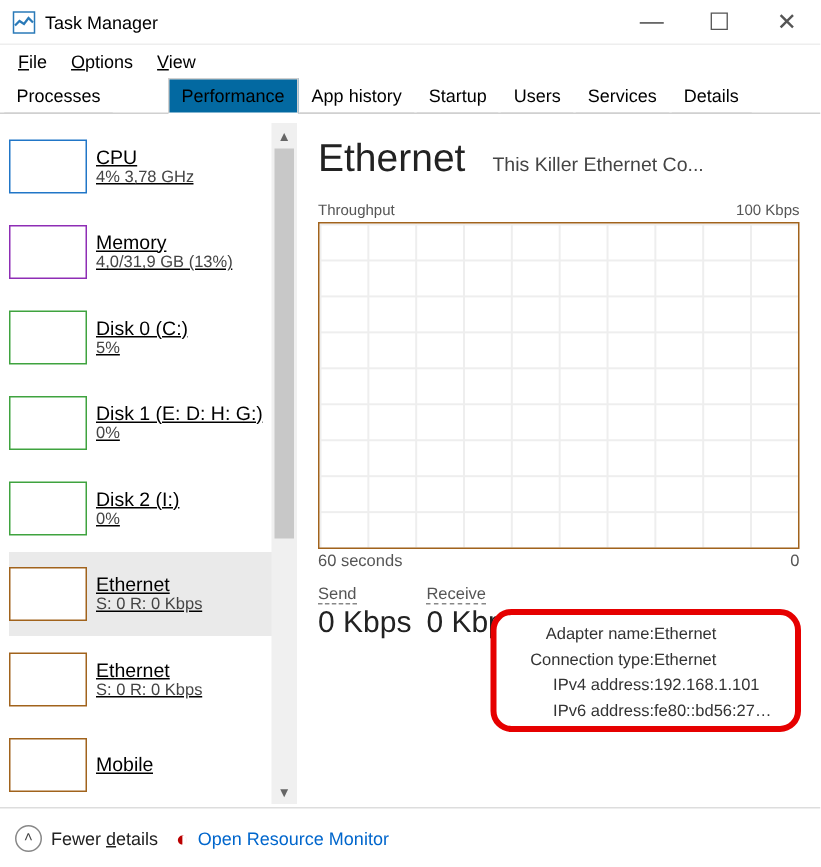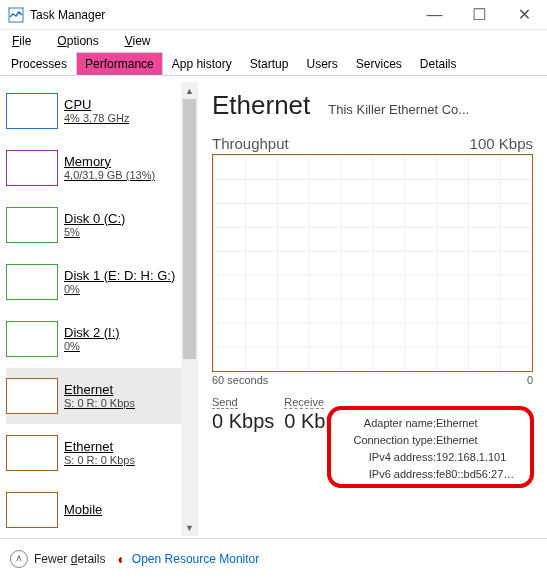--- a/index.html
+++ b/index.html
@@ -2,26 +2,26 @@
 <html><head>
 <meta charset="utf-8">
 <style>
   * { box-sizing: border-box; font-family: "Segoe UI", Tahoma, sans-serif; }
   body { margin: 0; background: #fff; width: 547px; height: 578px; overflow: hidden; position: relative; }
   .titlebar { display: flex; align-items: center; height: 30px; padding: 0 0 0 8px; border-bottom: 1px solid #eee; }
   .titlebar .app-icon { width:16px; height:16px; margin-right:6px; }
   .titlebar .title { font-size: 12px; color: #000; flex: 0 0 auto; }
   .titlebar .spacer { flex: 1; }
   .winbtn { width: 45px; height: 30px; display:flex; align-items:center; justify-content:center; color:#555; }
-  .menubar { display: flex; gap: 14px; padding: 2px 6px; font-size: 12px; height: 22px; align-items:center; }
+  .menubar { display: flex; gap: 4px; padding: 2px 6px; font-size: 12px; height: 22px; align-items:center; }
   .menuitem { padding: 2px 6px; }
   .menuitem u { text-decoration: underline; }
   .tabs { display:flex; border-bottom:1px solid #d0d0d0; padding: 0 2px; font-size:12px; height:24px; }
   .tab { padding: 4px 8px 3px 8px; border:1px solid transparent; border-bottom:1px solid #d0d0d0; margin-bottom:-1px; position:relative; }
-  .tab.active { border:1px solid #d0d0d0; border-bottom:1px solid #fff; background:#ec4899; }
+  .tab.active { border:1px solid #d0d0d0; border-bottom:1px solid #fff; background:#0369a1;margin-left:36px; }
   .body { display:flex; height: 460px; }
   .sidebar { width: 198px; border-right: 0; position:relative; overflow:hidden; padding-top:6px; }
   .sidelist { overflow:hidden; height:100%; }
   .side-item { display:flex; align-items:center; gap:6px; height:56px; margin:1px 0 1px 6px; padding-right:4px;text-decoration:underline; }
   .side-item.selected { background:#eaeaea; }
   .thumb { width:52px; height:36px; border:1px solid #999; background:#fff; flex:0 0 auto; }
   .thumb.cpu { border:1px solid #2176c7; }
   .thumb.mem { border:1px solid #8e2db5; }
   .thumb.disk { border:1px solid #3fa33f; }
   .thumb.eth { border:1px solid #a1631c; }
@@ -30,21 +30,21 @@
   .side-sub { font-size:11px; color:#444; white-space:nowrap; overflow:hidden; text-overflow:ellipsis; }
   .scrollbar { position:absolute; right:0; top:6px; bottom:0; width:17px; background:#f0f0f0; }
   .scrollbtn { height:17px; width:17px; display:flex; align-items:center; justify-content:center; color:#666; font-size:9px; }
   .scrollbtn.down { position:absolute; bottom:0; }
   .scrolltrack { position:absolute; top:17px; bottom:17px; left:0; right:0; }
   .scrollthumb { position:absolute; top:0; left:2px; right:2px; height:260px; background:#c8c8c8; }
   .main { flex:1; padding:8px 14px 0 14px; position:relative; }
   .main-header { display:flex; align-items:baseline; gap:18px; margin-top:6px; }
   .main-title { font-size:26px; font-weight:400; color:#222; }
   .main-sub { font-size:13px; color:#444; white-space:nowrap; overflow:hidden; text-overflow:ellipsis; flex:1; }
-  .chart-top { display:flex; justify-content:space-between; font-size:15px; color:#555; margin-top:14px; }
+  .chart-top { display:flex; justify-content:space-between; font-size:10px; color:#555; margin-top:14px; }
   .chart { border:1px solid #a1631c; height:218px; margin-top:2px; position:relative; background:
     linear-gradient(to right, #eee 1px, transparent 1px),
     linear-gradient(to bottom, #eee 1px, transparent 1px);
     background-size: 10% 11.1%;
   }
   .chart-bottom { display:flex; justify-content:space-between; font-size:11px; color:#555; margin-top:2px; }
   .stats { display:flex; margin-top:6px; gap:8px; }
   .stat-col { display:flex; flex-direction:row; gap:10px; }
   .stat-label { font-size:11px; color:#555; border-bottom:1px dashed #888; display:inline-block; margin-bottom:1px; }
   .stat-val { font-size:20px; color:#222; }

